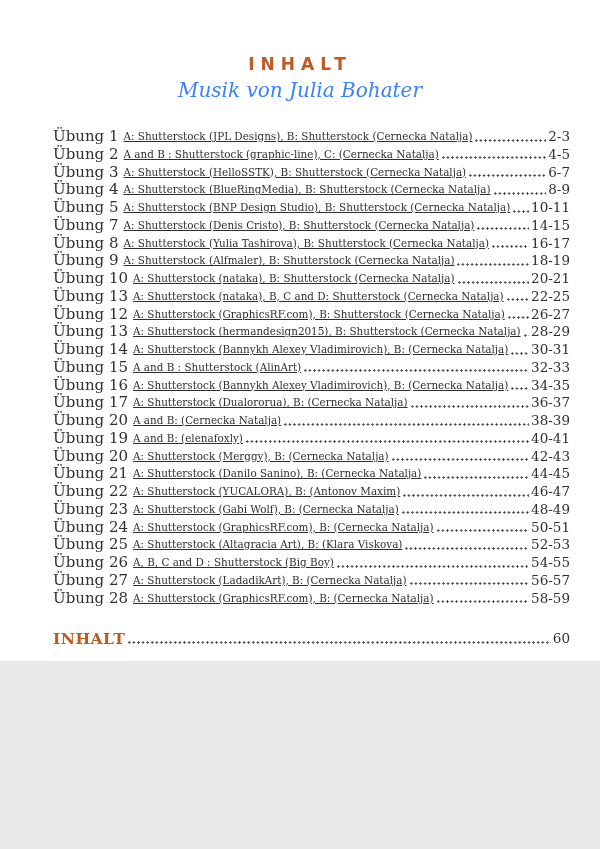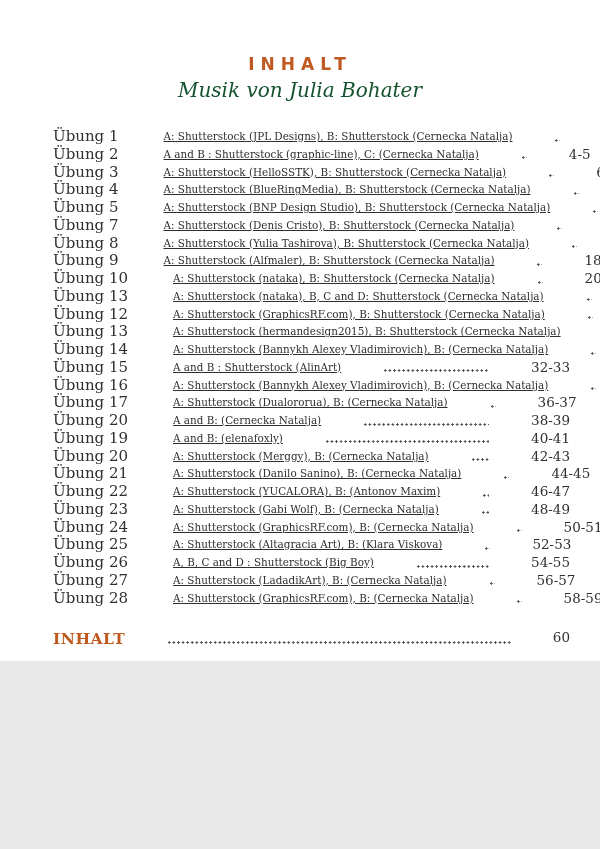--- a/index.html
+++ b/index.html
@@ -20,30 +20,29 @@
     font-size: 17px;
     line-height: 20px;
     letter-spacing: 6px;
     color: #c05a22;
   }
   .subtitle {
     margin-top: 3px;
     font-style: italic;
     font-size: 20px;
     line-height: 26px;
-    color: #14532d;
+    color: #3b82f6;
   }
   
   .toc { margin: 25px 30px 0 53px; }
   .toc-row {
     display: flex;
-    align-items: flex-start;
+    align-items: center;
     height: 17.75px;
     white-space: nowrap;
-    gap: 40px;
   }
   .ex-label   { font-size: 15px;   line-height: 17.75px; flex: 0 0 auto; }
   .ex-credit  { font-size: 10.4px; line-height: 17.75px; margin-left: 5px; flex: 0 0 auto; text-decoration: underline; }
   .ex-pages   { font-size: 13.5px; line-height: 17.75px; flex: 0 0 auto; }
   .dots {
     flex: 1 1 auto;
     min-width: 6px;
     margin: 0 2px;
     align-self: stretch;
     background-image: radial-gradient(circle, #4a4a4a 0.9px, rgba(0,0,0,0) 1.15px);

